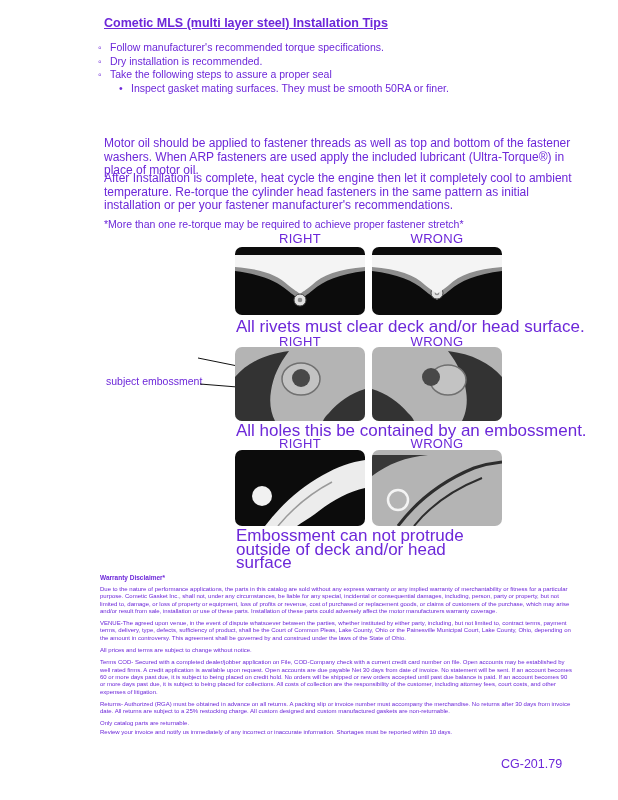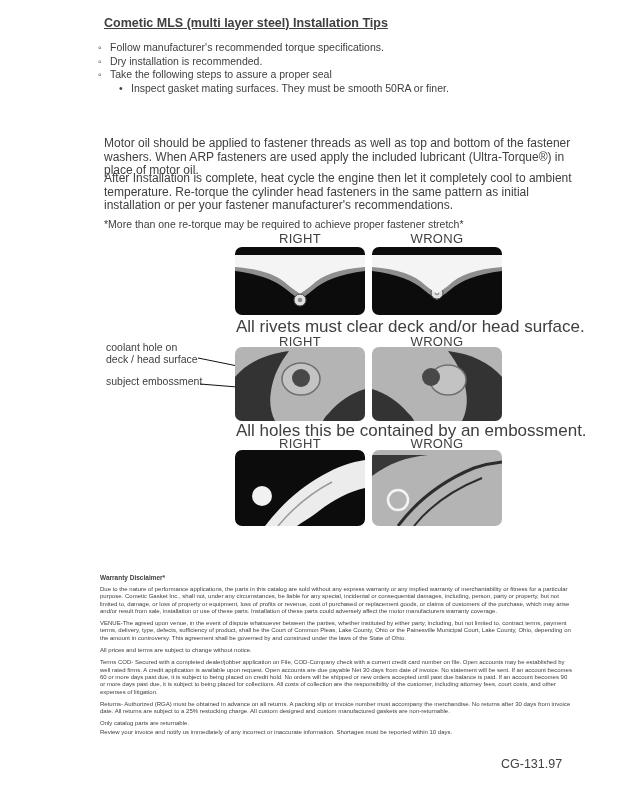--- a/index.html
+++ b/index.html
@@ -1,17 +1,17 @@
 <!DOCTYPE html>
 <html><head>
 <meta charset="utf-8">
 <style>
   * { margin:0; padding:0; box-sizing:border-box; }
   body { margin:0; background:#ffffff; font-family:"Liberation Sans", sans-serif; }
-  .page { position:relative; width:618px; height:800px; background:#ffffff; color:#404040; overflow:hidden; }
+  .page { position:relative; width:618px; height:800px; background:#ffffff; color:#6d28d9; overflow:hidden; }
 
   .title { position:absolute; left:104px; top:16px; font-size:12.5px; font-weight:bold; text-decoration:underline; }
 
   .tips { position:absolute; left:98px; top:41px; width:480px; font-size:10.5px; line-height:13px; }
   .tip-row { display:flex; margin-bottom:0.5px;align-items:flex-end; }
   .tip-row.sub { padding-left:21px; }
   .m { flex:0 0 12px; }
   .m-hollow::before { content:"◦"; }
   .m-solid::before { content:"•"; }
 
@@ -96,24 +96,20 @@
       <circle cx="65" cy="46" r="2.3" fill="#8e8e8e"></circle>
       <path d="M0,8 H130 V20 C104,22 87,28 77,38 C71,43 67,45 65,47 C63,45 59,43 53,38 C43,28 26,22 0,20 Z" fill="#f4f4f4"></path>
     </g>
   </svg>
 
   <div class="caption" style="left:236px;top:320px">All rivets must clear deck and/or head surface.</div>
 
   <div class="dg-label" style="left:235px;top:334px">RIGHT</div>
   <div class="dg-label" style="left:372px;top:334px">WRONG</div>
 
-  <div class="ann" style="left:106px;top:342px;width:96px">
-    <div>coolant hole on</div>
-    <div>deck / head surface</div>
-  </div>
   <div class="ann" style="left:106px;top:376px;width:110px">subject embossment</div>
 
   <svg class="ann-lines" width="200" height="70" viewBox="0 0 200 70">
     <line x1="98" y1="18" x2="192" y2="37" stroke="#111" stroke-width="1"></line>
     <line x1="100" y1="44" x2="187" y2="51" stroke="#111" stroke-width="1"></line>
   </svg>
 
   <svg class="panel" style="left:235px;top:347px" width="130" height="74" viewBox="0 0 130 74">
     <defs>
         <clipPath id="c2a">
@@ -171,27 +167,28 @@
       </defs>
     <rect width="130" height="76" rx="7" fill="#b4b4b4"></rect>
     <g clip-path="url(#c3b)">
       <path d="M0,26 C16,14 34,7 56,5 L0,5 Z" fill="#383838"></path>
       <path d="M26,76 C44,52 68,32 102,18 C111,15 120,13 130,12" stroke="#2d2d2d" stroke-width="3" fill="none"></path>
       <path d="M42,76 C58,56 80,40 110,28" stroke="#2d2d2d" stroke-width="2" fill="none"></path>
       <circle cx="26" cy="50" r="10" fill="none" stroke="#f4f4f4" stroke-width="2.5"></circle>
     </g>
   </svg>
 
+  <div class="caption" style="left:236px;top:529px;width:250px">Embossment can not protrude outside of deck and/or head surface</div>
 
   <div class="legal">
     <div class="legal-heading">Warranty Disclaimer*</div>
     <p class="lp">Due to the nature of performance applications, the parts in this catalog are sold without any express warranty or any implied warranty of merchantability or fitness for a particular purpose.  Cometic Gasket Inc., shall not, under any circumstances, be liable for any special, incidental or consequential damages, including, person, party or property, but not limited to, damage, or loss of property or equipment, loss of profits or revenue, cost of purchased or replacement goods, or claims of customers of the purchase, which may arise and/or result from sale, installation or use of these parts.  Installation of these parts could adversely affect the motor manufacturers warranty coverage.</p>
     <p class="lp">VENUE-The agreed upon venue, in the event of dispute whatsoever between the parties, whether instituted by either party, including, but not limited to, contract terms, payment terms, delivery, type, defects, sufficiency of product, shall be the Court of Common Pleas, Lake County, Ohio or the Painesville Municipal Court, Lake County, Ohio, depending on the amount in controversy. This agreement shall be governed by and construed under the laws of the State of Ohio.</p>
     <p class="lp">All prices and terms are subject to change without notice.</p>
     <p class="lp">Terms COD- Secured with a completed dealer/jobber application on File, COD-Company check with a current credit card number on file.  Open accounts may be established by well rated firms.  A credit application is available upon request.  Open accounts are due payable Net 30 days from date of invoice.  No statement will be sent.  If an account becomes 60 or more days past due, it is subject to being placed on credit hold.  No orders will be shipped or new orders accepted until past due balance is paid.  If an account becomes 90 or more days past due, it is subject to being placed for collections.  All costs of collection are the responsibility of the customer, including attorney fees, court costs, and other expenses of litigation.</p>
     <p class="lp">Returns- Authorized (RGA) must be obtained in advance on all returns.  A packing slip or invoice number must accompany the merchandise.  No returns after 30 days from invoice date.  All returns are subject to a 25% restocking charge.  All custom designed and custom manufactured gaskets are non-returnable.</p>
     <p class="lp tight">Only catalog parts are returnable.</p>
     <p class="lp">Review your invoice and notify us immediately of any incorrect or inaccurate information. Shortages must be reported within 10 days.</p>
   </div>
 
-  <div class="footer-code">CG-131.97</div>
+  <div class="footer-code">CG-201.79</div>
 
 </div>
 
 </body></html>

